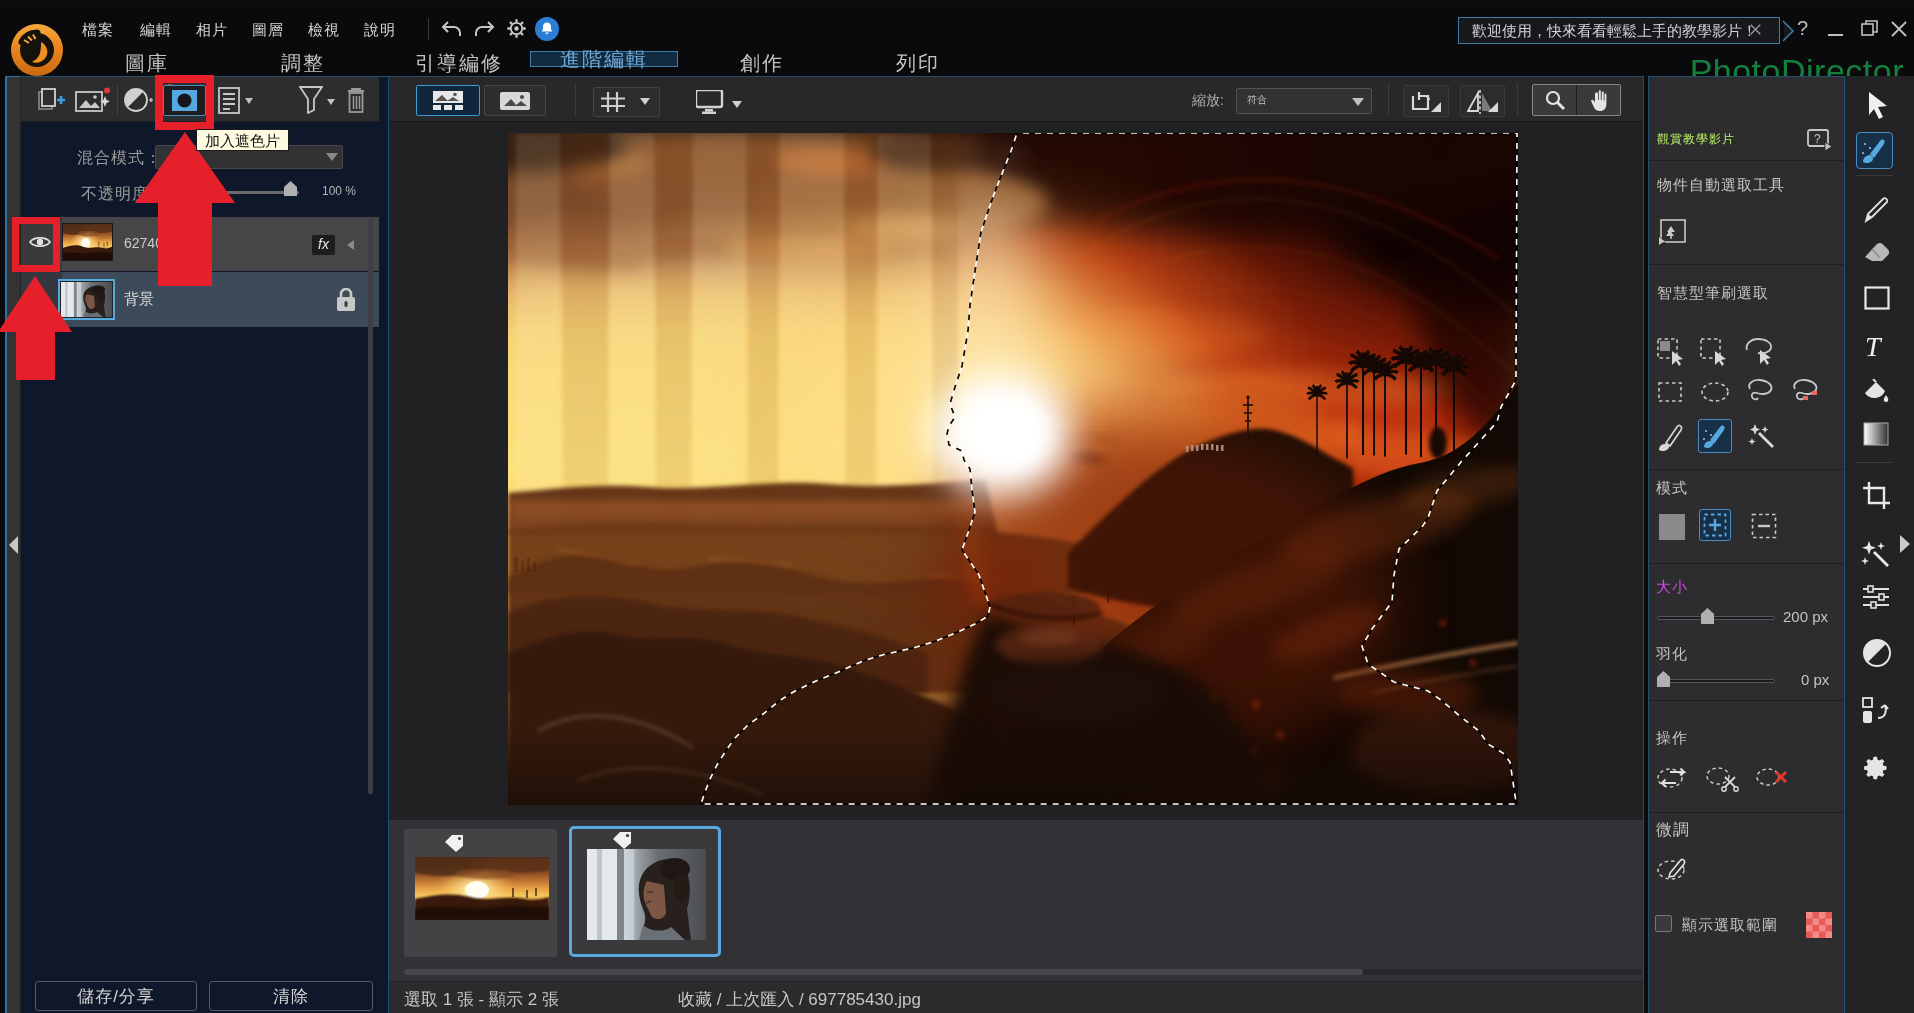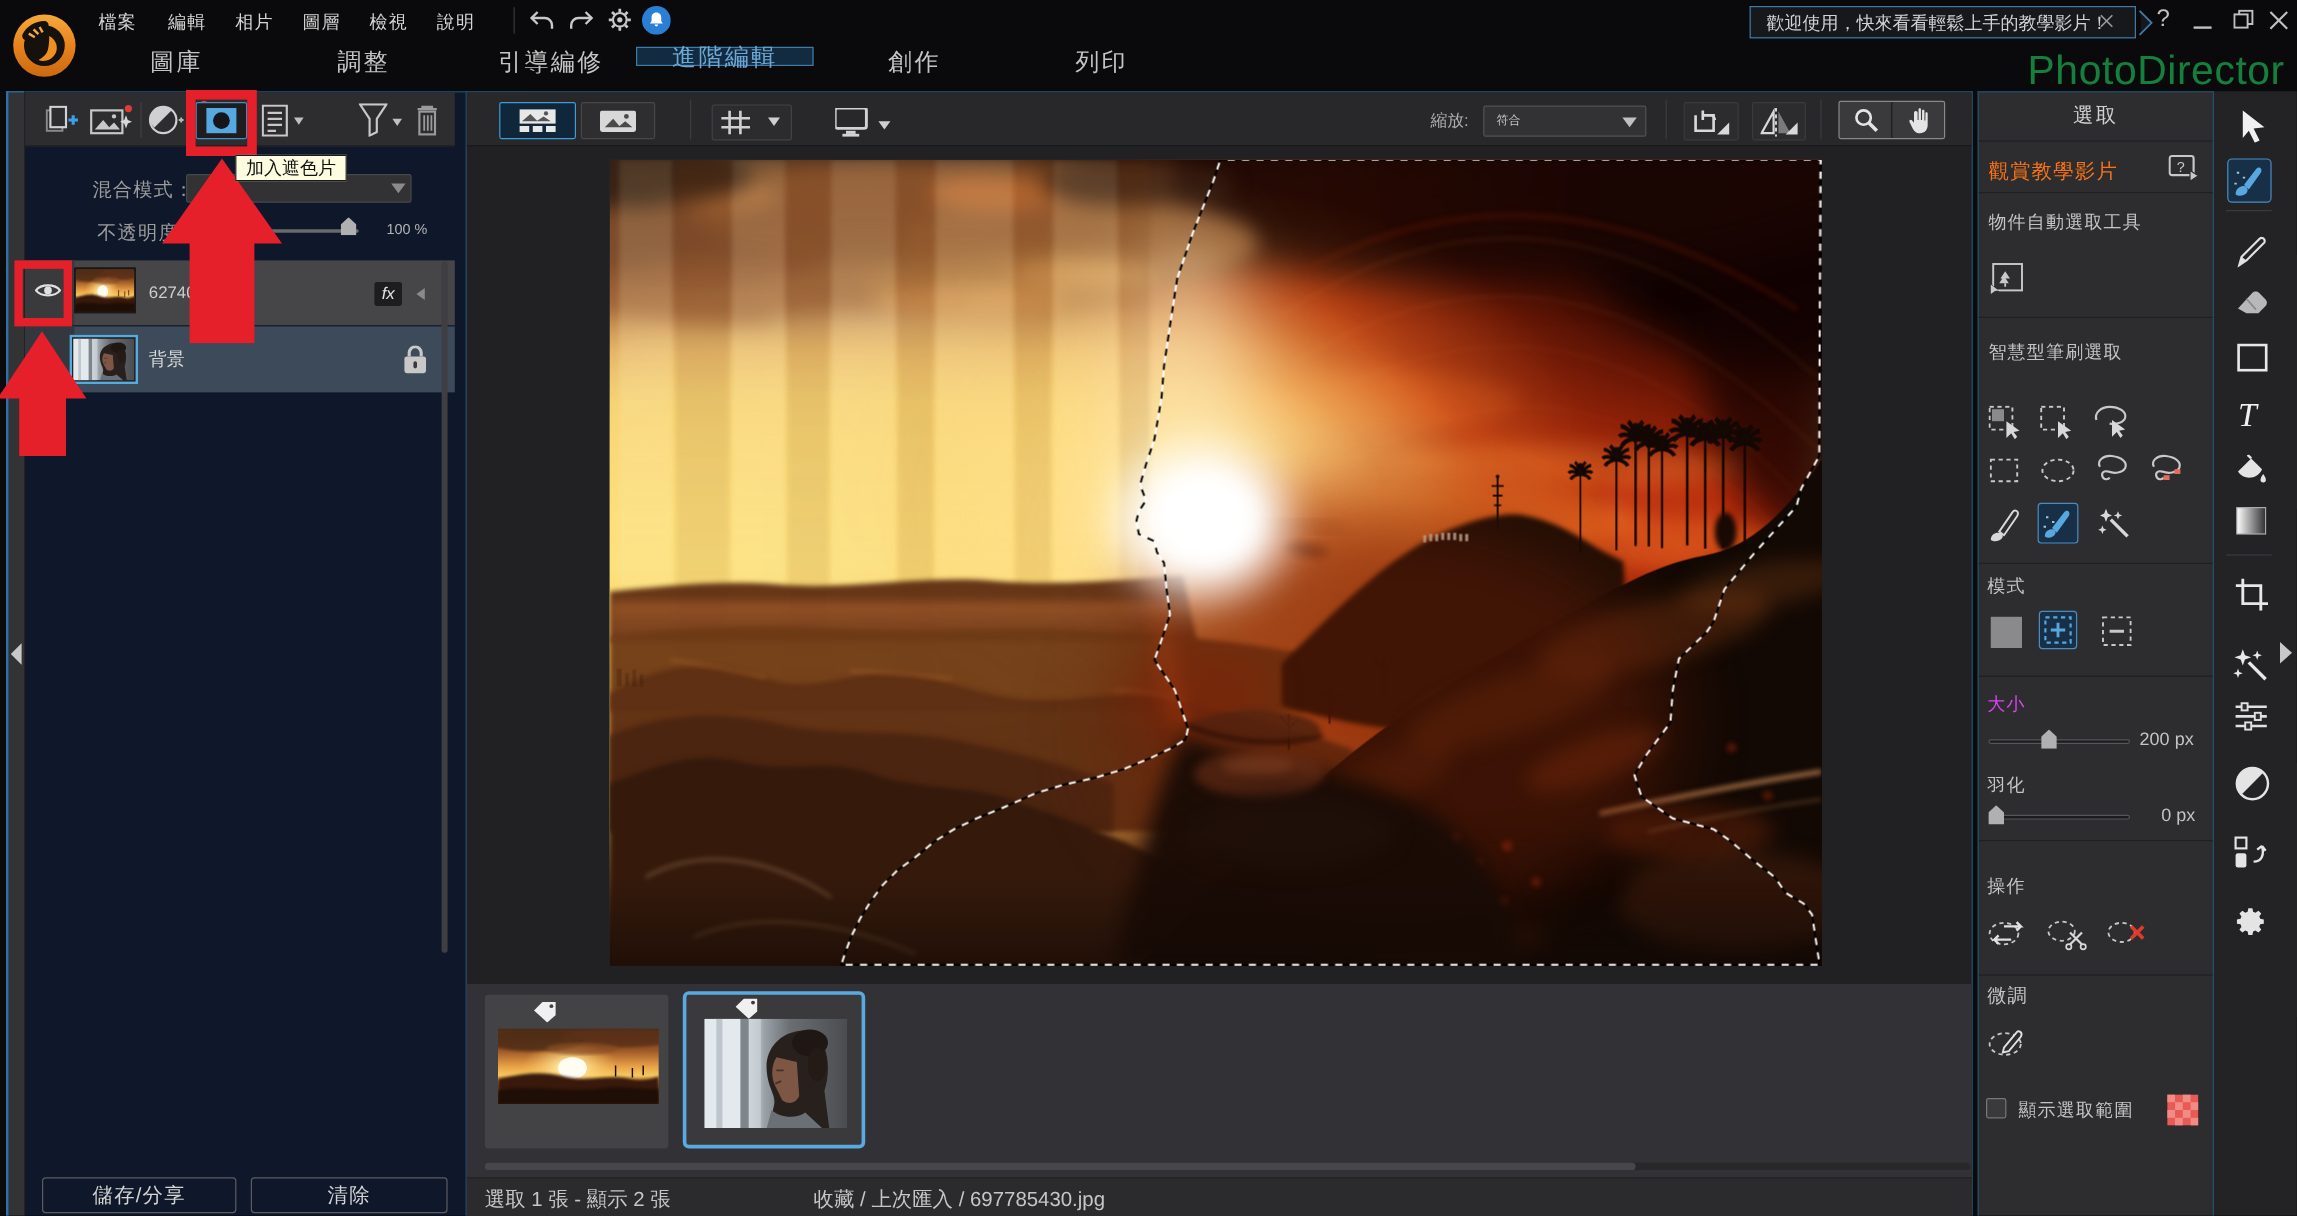--- a/index.html
+++ b/index.html
@@ -1,21 +1,21 @@
 <!DOCTYPE html>
 <html><head>
 <meta charset="utf-8">
 <style>
 * { margin:0; padding:0; box-sizing:border-box; }
 html,body { width:1914px; height:1013px; overflow:hidden; background:#0b0b0d; }
 body { font-family:"Liberation Sans",sans-serif; color:#c8c8c8; }
 #app { position:absolute; left:0; top:0; width:1914px; height:1013px; }
 .abs { position:absolute; }
 
-#topbar { position:absolute; left:0; top:0; width:1914px; height:76px; background:#0a0a0c; }
+#topbar { position:absolute; left:0; top:12px; width:1914px; height:76px; background:#0a0a0c; }
 .menuitem { position:absolute; top:9px; font-size:15px; color:#d6d6d6; letter-spacing:1px; }
 #tabs .tab { position:absolute; top:38px; font-size:20px; color:#c4c4c4; letter-spacing:2px; }
 #seltab { position:absolute; left:530px; top:39px; width:148px; height:16px; background:#122b40; border:1px solid #3e7ca8; display:flex; align-items:center; justify-content:center; font-size:20px; color:#6fa7d4; letter-spacing:2px; }
 #pdlogo { position:absolute; right:10px; top:40px; font-size:34px; color:#15803d; font-weight:400; letter-spacing:0.5px; }
 
 #leftpanel { position:absolute; left:20px; top:76px; width:420px; height:937px; background:#0f172a; border-top:1px solid #20506e; border-right:1px solid #20506e; border-left:1px solid #222225; }
 #canvascol { position:absolute; left:388px; top:76px; width:1256px; height:937px; background:#212124; border:1px solid #20506e; border-bottom:none; }
 #rightpanel { position:absolute; left:1648px; top:76px; width:197px; height:937px; background:#2d2d30; border:1px solid #20506e; border-bottom:none; }
 #righttools { position:absolute; left:1845px; top:76px; width:69px; height:937px; background:#232326; }
 </style>
@@ -549,22 +549,21 @@
       </svg>
     </div>
     <div class="abs" style="left:15px;top:892px;width:1238px;height:6px;background:#28282b;border-radius:3px"></div>
     <div class="abs" style="left:15px;top:892px;width:959px;height:6px;background:#47474b;border-radius:3px"></div>
 
     <div class="abs" style="left:0;top:904px;width:1254px;height:33px;background:#2b2b2e;border-top:1px solid #222225"></div>
     <span class="abs" style="left:15px;top:911px;font-size:17px;color:#c6c6c6">選取 1 張 - 顯示 2 張</span>
     <span class="abs" style="left:289px;top:911px;font-size:17px;color:#c6c6c6">收藏 / 上次匯入 / 697785430.jpg</span>
   </div>
   <div id="rightpanel">
-    <div class="abs" style="left:0;top:0;width:195px;height:41px;border-bottom:1px solid #202023;text-align:center;font-size:17px;color:#d0d0d0;line-height:40px;letter-spacing:2px">選取</div>
-    <span class="abs" style="left:8px;top:54px;font-size:17px;color:#f97316;letter-spacing:1px">觀賞教學影片</span>
+    <span class="abs" style="left:8px;top:54px;font-size:12px;color:#bef264;letter-spacing:1px">觀賞教學影片</span>
     <svg class="abs" style="left:158px;top:52px" width="26" height="22" viewBox="0 0 26 22">
       <rect x="1" y="1" width="20" height="16" rx="2" fill="none" stroke="#c8c8c8" stroke-width="1.8"></rect>
       <text x="7" y="14" font-size="12" fill="#c8c8c8" font-family="Liberation Sans">?</text>
       <path d="M18 13 L25 17.5 L18 22 Z" fill="#c8c8c8" stroke="#2d2d30" stroke-width="1"></path>
     </svg>
     <div class="abs" style="left:0;top:83px;width:195px;height:1px;background:#202023"></div>
     <span class="abs" style="left:8px;top:99px;font-size:15px;color:#c4c4c4;letter-spacing:1px">物件自動選取工具</span>
     <svg class="abs" style="left:8px;top:139px" width="30" height="30" viewBox="0 0 30 30">
       <rect x="4" y="4" width="24" height="22" fill="none" stroke="#c8c8c8" stroke-width="1.6"></rect>
       <path d="M10 16 L14 10 L18 16 Z M9 20 L13 14 L17 20 Z" fill="#c8c8c8"></path>

